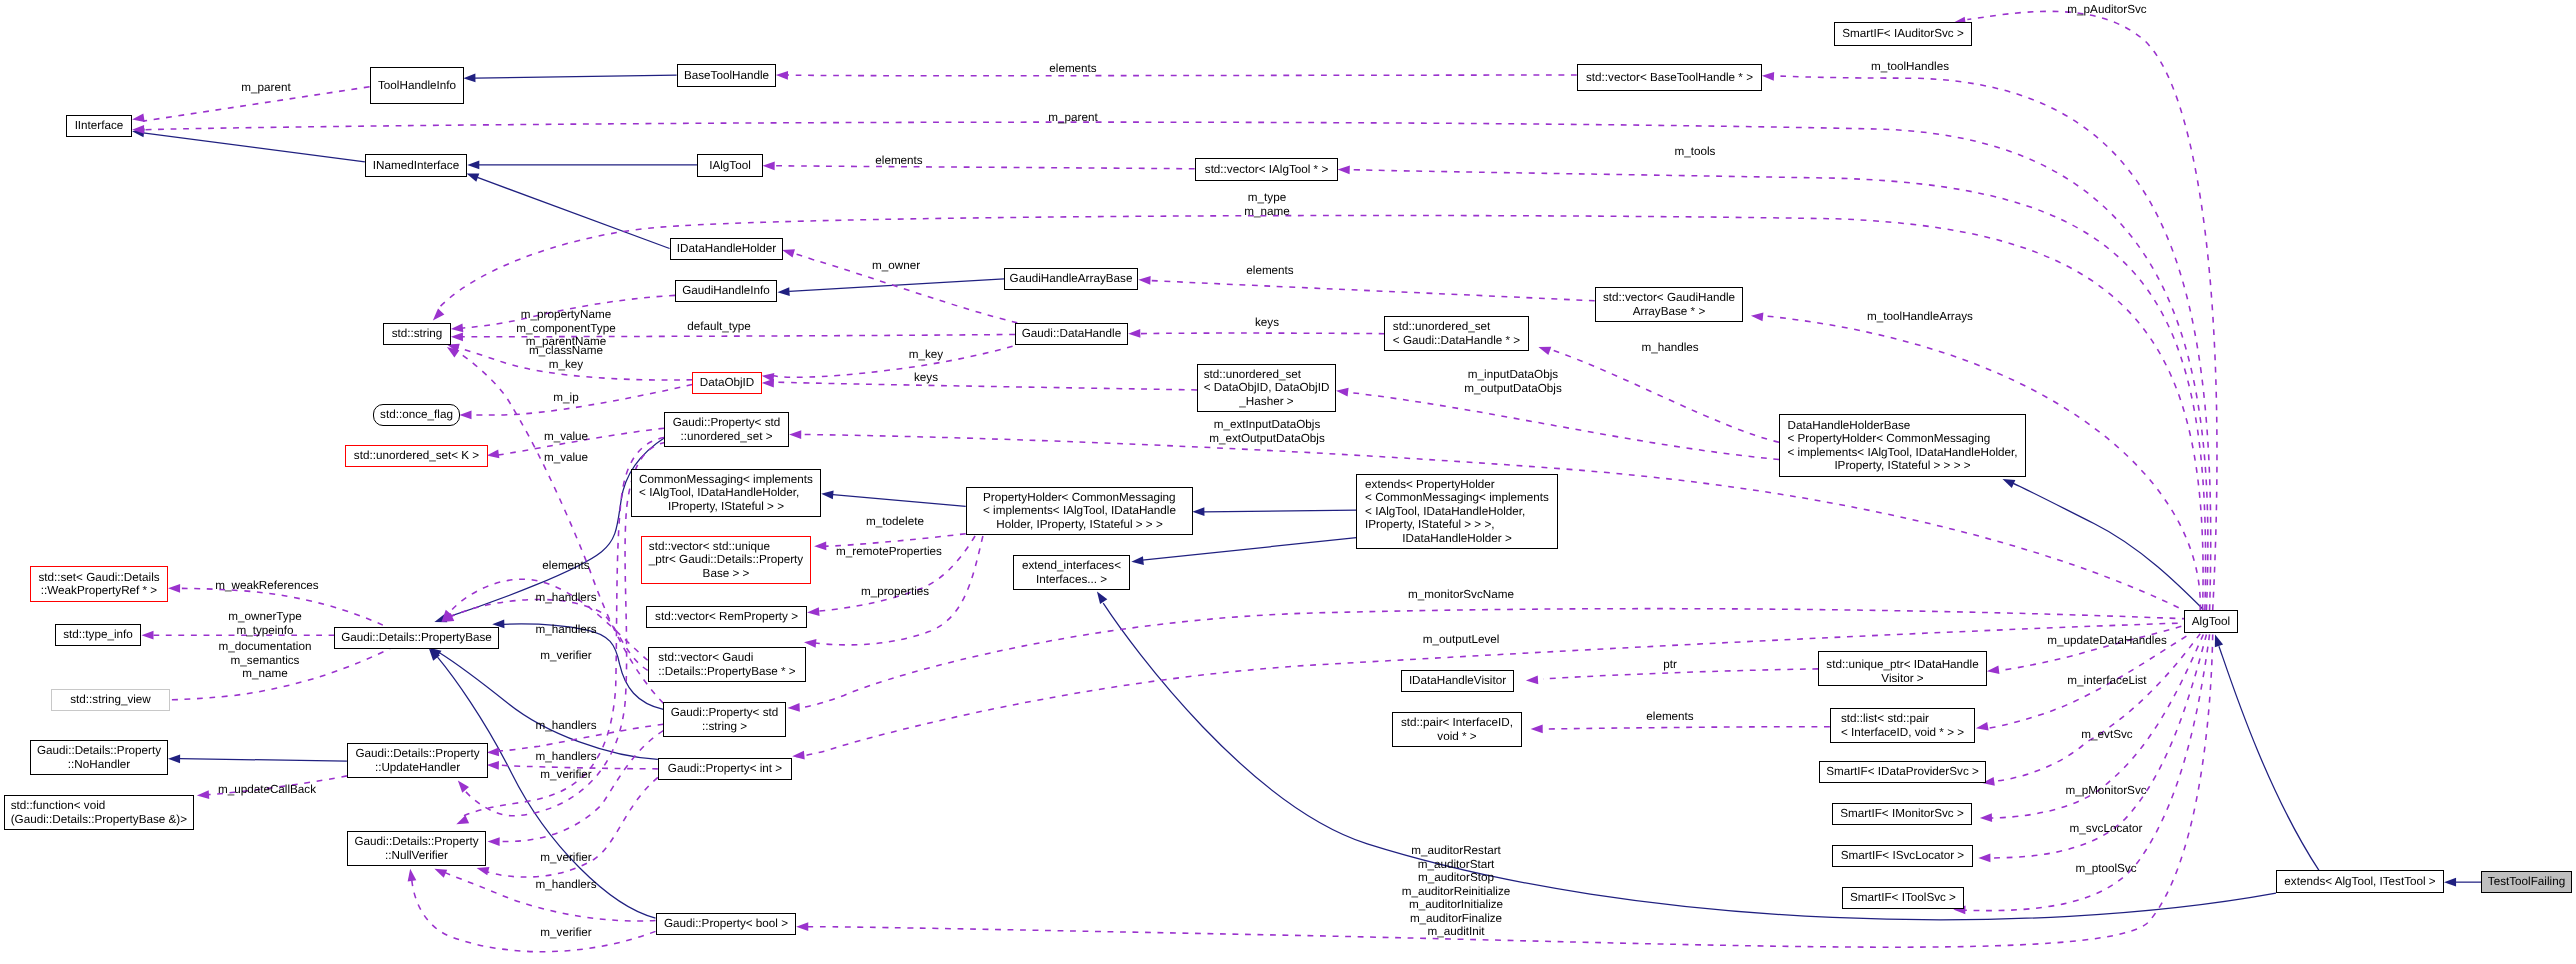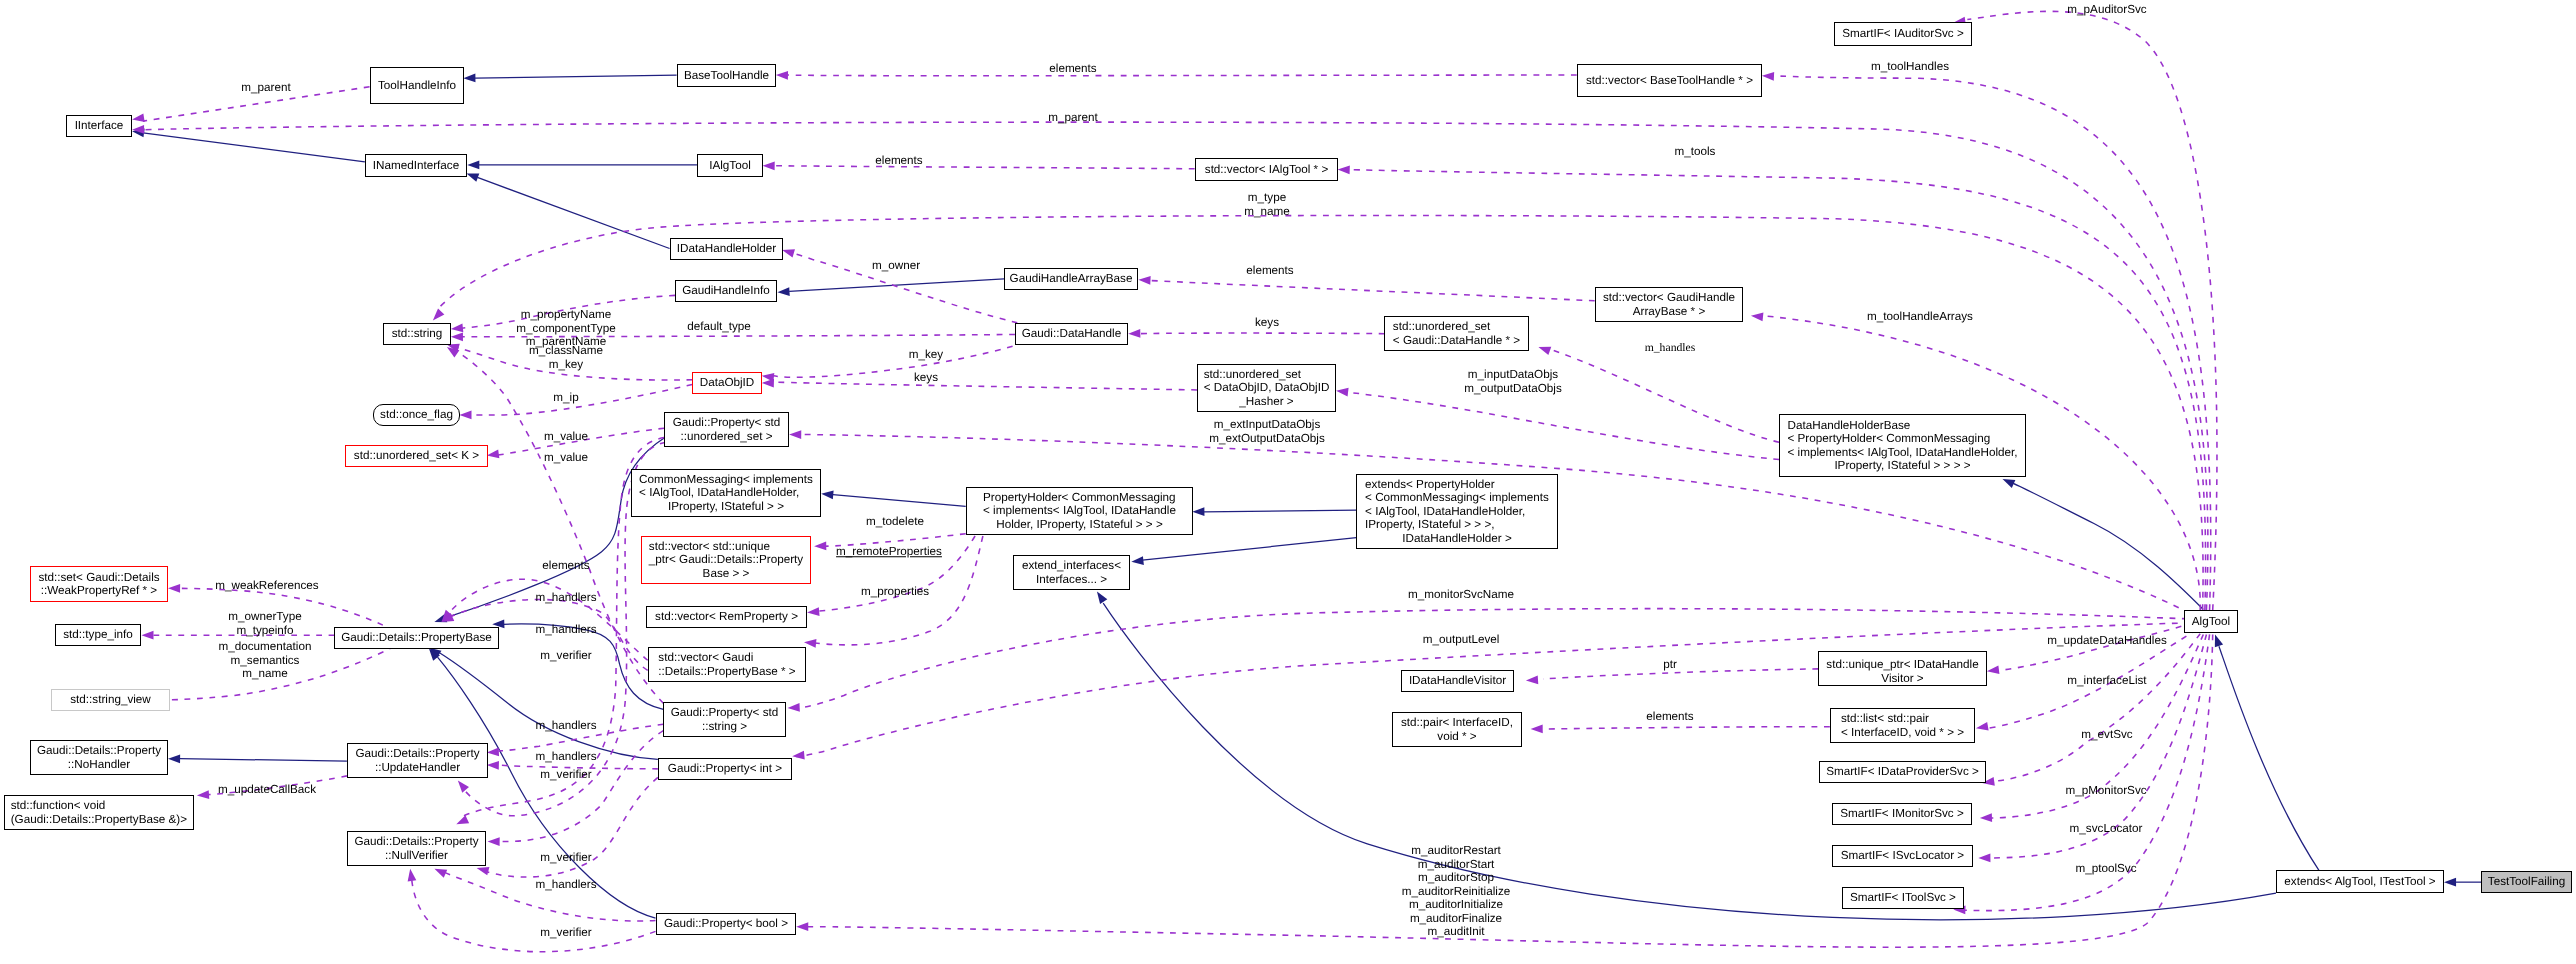--- a/index.html
+++ b/index.html
@@ -294,21 +294,21 @@
       </g>
       <g>
         <path d="M2832,812 C2830,934 2810,1110 2750,1180 C2700,1228 2300,1212 1700,1198 C1300,1190 1100,1186 1033,1186" fill="none" stroke="#9a32cd" stroke-width="2" stroke-dasharray="7.5,8.5"></path>
         <path d="M0,0 L15.5,-5.6 L15.5,5.6 Z" fill="#9a32cd" transform="translate(1019,1186) rotate(0.15666584423336463)"></path>
       </g>
     </svg>
   <div id="nodes">
       <div class="node" style="left: 1834px; top: 22px; width: 138px; height: 24px;"><div class="txt"><span>SmartIF&lt; IAuditorSvc &gt;</span></div></div>
       <div class="node" style="left: 370px; top: 67px; width: 94px; height: 37px;"><div class="txt"><span>ToolHandleInfo</span></div></div>
       <div class="node" style="left: 677px; top: 64px; width: 99px; height: 22.7px;"><div class="txt"><span>BaseToolHandle</span></div></div>
-      <div class="node" style="left: 1577px; top: 64px; width: 185px; height: 33px;"><div class="txt"><span>std::vector&lt; BaseToolHandle * &gt;</span></div></div>
+      <div class="node" style="left: 1577px; top: 64px; width: 185px; height: 27px;"><div class="txt"><span>std::vector&lt; BaseToolHandle * &gt;</span></div></div>
       <div class="node" style="left: 66px; top: 115px; width: 66px; height: 22px;"><div class="txt"><span>IInterface</span></div></div>
       <div class="node" style="left: 365px; top: 154px; width: 102px; height: 22.7px;"><div class="txt"><span>INamedInterface</span></div></div>
       <div class="node" style="left: 697px; top: 154px; width: 66px; height: 22.7px;"><div class="txt"><span>IAlgTool</span></div></div>
       <div class="node" style="left: 1195px; top: 158px; width: 143px; height: 22.7px;"><div class="txt"><span>std::vector&lt; IAlgTool * &gt;</span></div></div>
       <div class="node" style="left: 670px; top: 238px; width: 113px; height: 22px;"><div class="txt"><span>IDataHandleHolder</span></div></div>
       <div class="node" style="left: 675px; top: 280px; width: 102px; height: 22px;"><div class="txt"><span>GaudiHandleInfo</span></div></div>
       <div class="node" style="left: 1004px; top: 268px; width: 134px; height: 22px;"><div class="txt"><span>GaudiHandleArrayBase</span></div></div>
       <div class="node" style="left: 383px; top: 323px; width: 68px; height: 22px;"><div class="txt"><span>std::string</span></div></div>
       <div class="node" style="left: 1015px; top: 323px; width: 113px; height: 22px;"><div class="txt"><span>Gaudi::DataHandle</span></div></div>
       <div class="node" style="left: 1384px; top: 316px; width: 145px; height: 35px;"><div class="txt"><span>std::unordered_set</span><span>&lt; Gaudi::DataHandle * &gt;</span></div></div>
@@ -366,21 +366,21 @@
       <div class="elabel" style="left: 719px; top: 327px;">default_type</div>
       <div class="elabel" style="left: 926px; top: 355px;">m_key</div>
       <div class="elabel" style="left: 926px; top: 378px;">keys</div>
       <div class="elabel" style="left: 1267px; top: 323px;">keys</div>
       <div class="elabel" style="left: 566px; top: 357px;">m_className
 m_key</div>
       <div class="elabel" style="left: 566px; top: 398px;">m_ip</div>
       <div class="elabel" style="left: 566px; top: 437px;">m_value</div>
       <div class="elabel" style="left: 566px; top: 458px;">m_value</div>
       <div class="elabel" style="left: 1920px; top: 317px;">m_toolHandleArrays</div>
-      <div class="elabel" style="left: 1670px; top: 348px; font-family: Liberation Serif, serif;">m_handles</div>
+      <div class="elabel" style="left: 1670px; top: 348px;">m_handles</div>
       <div class="elabel" style="left: 1513px; top: 381px;">m_inputDataObjs
 m_outputDataObjs</div>
       <div class="elabel" style="left: 1267px; top: 431px;">m_extInputDataObjs
 m_extOutputDataObjs</div>
       <div class="elabel" style="left: 267px; top: 586px;">m_weakReferences</div>
       <div class="elabel" style="left: 265px; top: 623px;">m_ownerType
 m_typeinfo</div>
       <div class="elabel" style="left: 265px; top: 660px;">m_documentation
 m_semantics
 m_name</div>
@@ -389,21 +389,21 @@
       <div class="elabel" style="left: 566px; top: 630px;">m_handlers</div>
       <div class="elabel" style="left: 566px; top: 656px;">m_verifier</div>
       <div class="elabel" style="left: 566px; top: 726px;">m_handlers</div>
       <div class="elabel" style="left: 566px; top: 757px;">m_handlers</div>
       <div class="elabel" style="left: 566px; top: 775px;">m_verifier</div>
       <div class="elabel" style="left: 566px; top: 885px;">m_handlers</div>
       <div class="elabel" style="left: 566px; top: 858px;">m_verifier</div>
       <div class="elabel" style="left: 566px; top: 933px;">m_verifier</div>
       <div class="elabel" style="left: 267px; top: 770px; margin-top: 20px;">m_updateCallBack</div>
       <div class="elabel" style="left: 895px; top: 522px;">m_todelete</div>
-      <div class="elabel" style="left: 889px; top: 552px; text-decoration: underline;">m_remoteProperties</div>
+      <div class="elabel" style="left: 889px; top: 552px;">m_remoteProperties</div>
       <div class="elabel" style="left: 895px; top: 592px;">m_properties</div>
       <div class="elabel" style="left: 1461px; top: 595px;">m_monitorSvcName</div>
       <div class="elabel" style="left: 1461px; top: 640px;">m_outputLevel</div>
       <div class="elabel" style="left: 2107px; top: 641px;">m_updateDataHandles</div>
       <div class="elabel" style="left: 1670px; top: 665px;">ptr</div>
       <div class="elabel" style="left: 2107px; top: 681px;">m_interfaceList</div>
       <div class="elabel" style="left: 1670px; top: 717px;">elements</div>
       <div class="elabel" style="left: 2107px; top: 735px;">m_evtSvc</div>
       <div class="elabel" style="left: 2106px; top: 791px;">m_pMonitorSvc</div>
       <div class="elabel" style="left: 2106px; top: 829px;">m_svcLocator</div>

